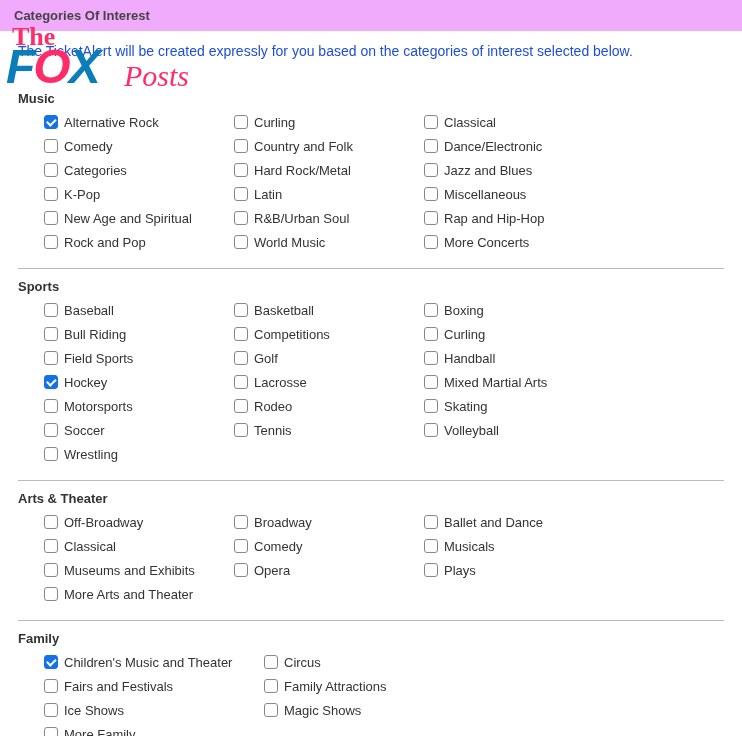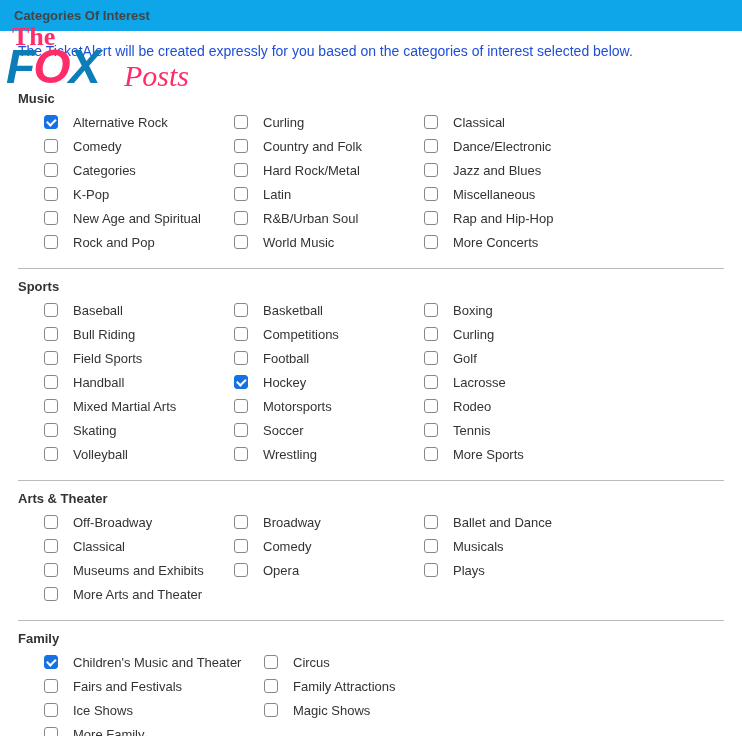--- a/index.html
+++ b/index.html
@@ -4,21 +4,21 @@
 <style>
   * { box-sizing: border-box; margin: 0; padding: 0; }
   body {
     font-family: Arial, Helvetica, sans-serif;
     font-size: 13px;
     color: #333;
     background: #fff;
     width: 742px;
   }
   .header-bar {
-    background: #0ea5e9;
+    background: #f0abfc;
     padding: 8px 14px;
     font-weight: bold;
     color: #444;
     font-size: 13px;
   }
   .content {
     padding: 12px 18px 18px 18px;
     position: relative;
   }
   .intro {
@@ -39,21 +39,21 @@
     padding-left: 26px;
     display: grid;
     grid-template-columns: 190px 190px 190px;
     column-gap: 0px;
     row-gap: 4px;
     padding-bottom: 12px;
   }
   .checkbox-row {
     display: flex;
     align-items: center;
-    gap: 15px;
+    gap: 6px;
     height: 20px;
   }
   .chk {
     width: 14px;
     height: 14px;
     border: 1.5px solid #888;
     border-radius: 3px;
     flex-shrink: 0;
     display: inline-flex;
     align-items: center;
@@ -242,24 +242,20 @@
           <div class="checkbox-row">
             <span class="chk"></span>
             <span class="chk-label">Curling</span>
           </div>
           <div class="checkbox-row">
             <span class="chk"></span>
             <span class="chk-label">Field Sports</span>
           </div>
           <div class="checkbox-row">
             <span class="chk"></span>
-            <span class="chk-label">Football</span>
-          </div>
-          <div class="checkbox-row">
-            <span class="chk"></span>
             <span class="chk-label">Golf</span>
           </div>
           <div class="checkbox-row">
             <span class="chk"></span>
             <span class="chk-label">Handball</span>
           </div>
           <div class="checkbox-row">
             <span class="chk checked"></span>
             <span class="chk-label">Hockey</span>
           </div>
@@ -291,24 +287,20 @@
             <span class="chk"></span>
             <span class="chk-label">Tennis</span>
           </div>
           <div class="checkbox-row">
             <span class="chk"></span>
             <span class="chk-label">Volleyball</span>
           </div>
           <div class="checkbox-row">
             <span class="chk"></span>
             <span class="chk-label">Wrestling</span>
-          </div>
-          <div class="checkbox-row">
-            <span class="chk"></span>
-            <span class="chk-label">More Sports</span>
           </div>
         </div>
         <hr class="divider">
       </div>
       <div class="section">
         <div class="section-title">Arts &amp; Theater</div>
         <div class="checkbox-grid">
           <div class="checkbox-row">
             <span class="chk"></span>
             <span class="chk-label">Off-Broadway</span>

